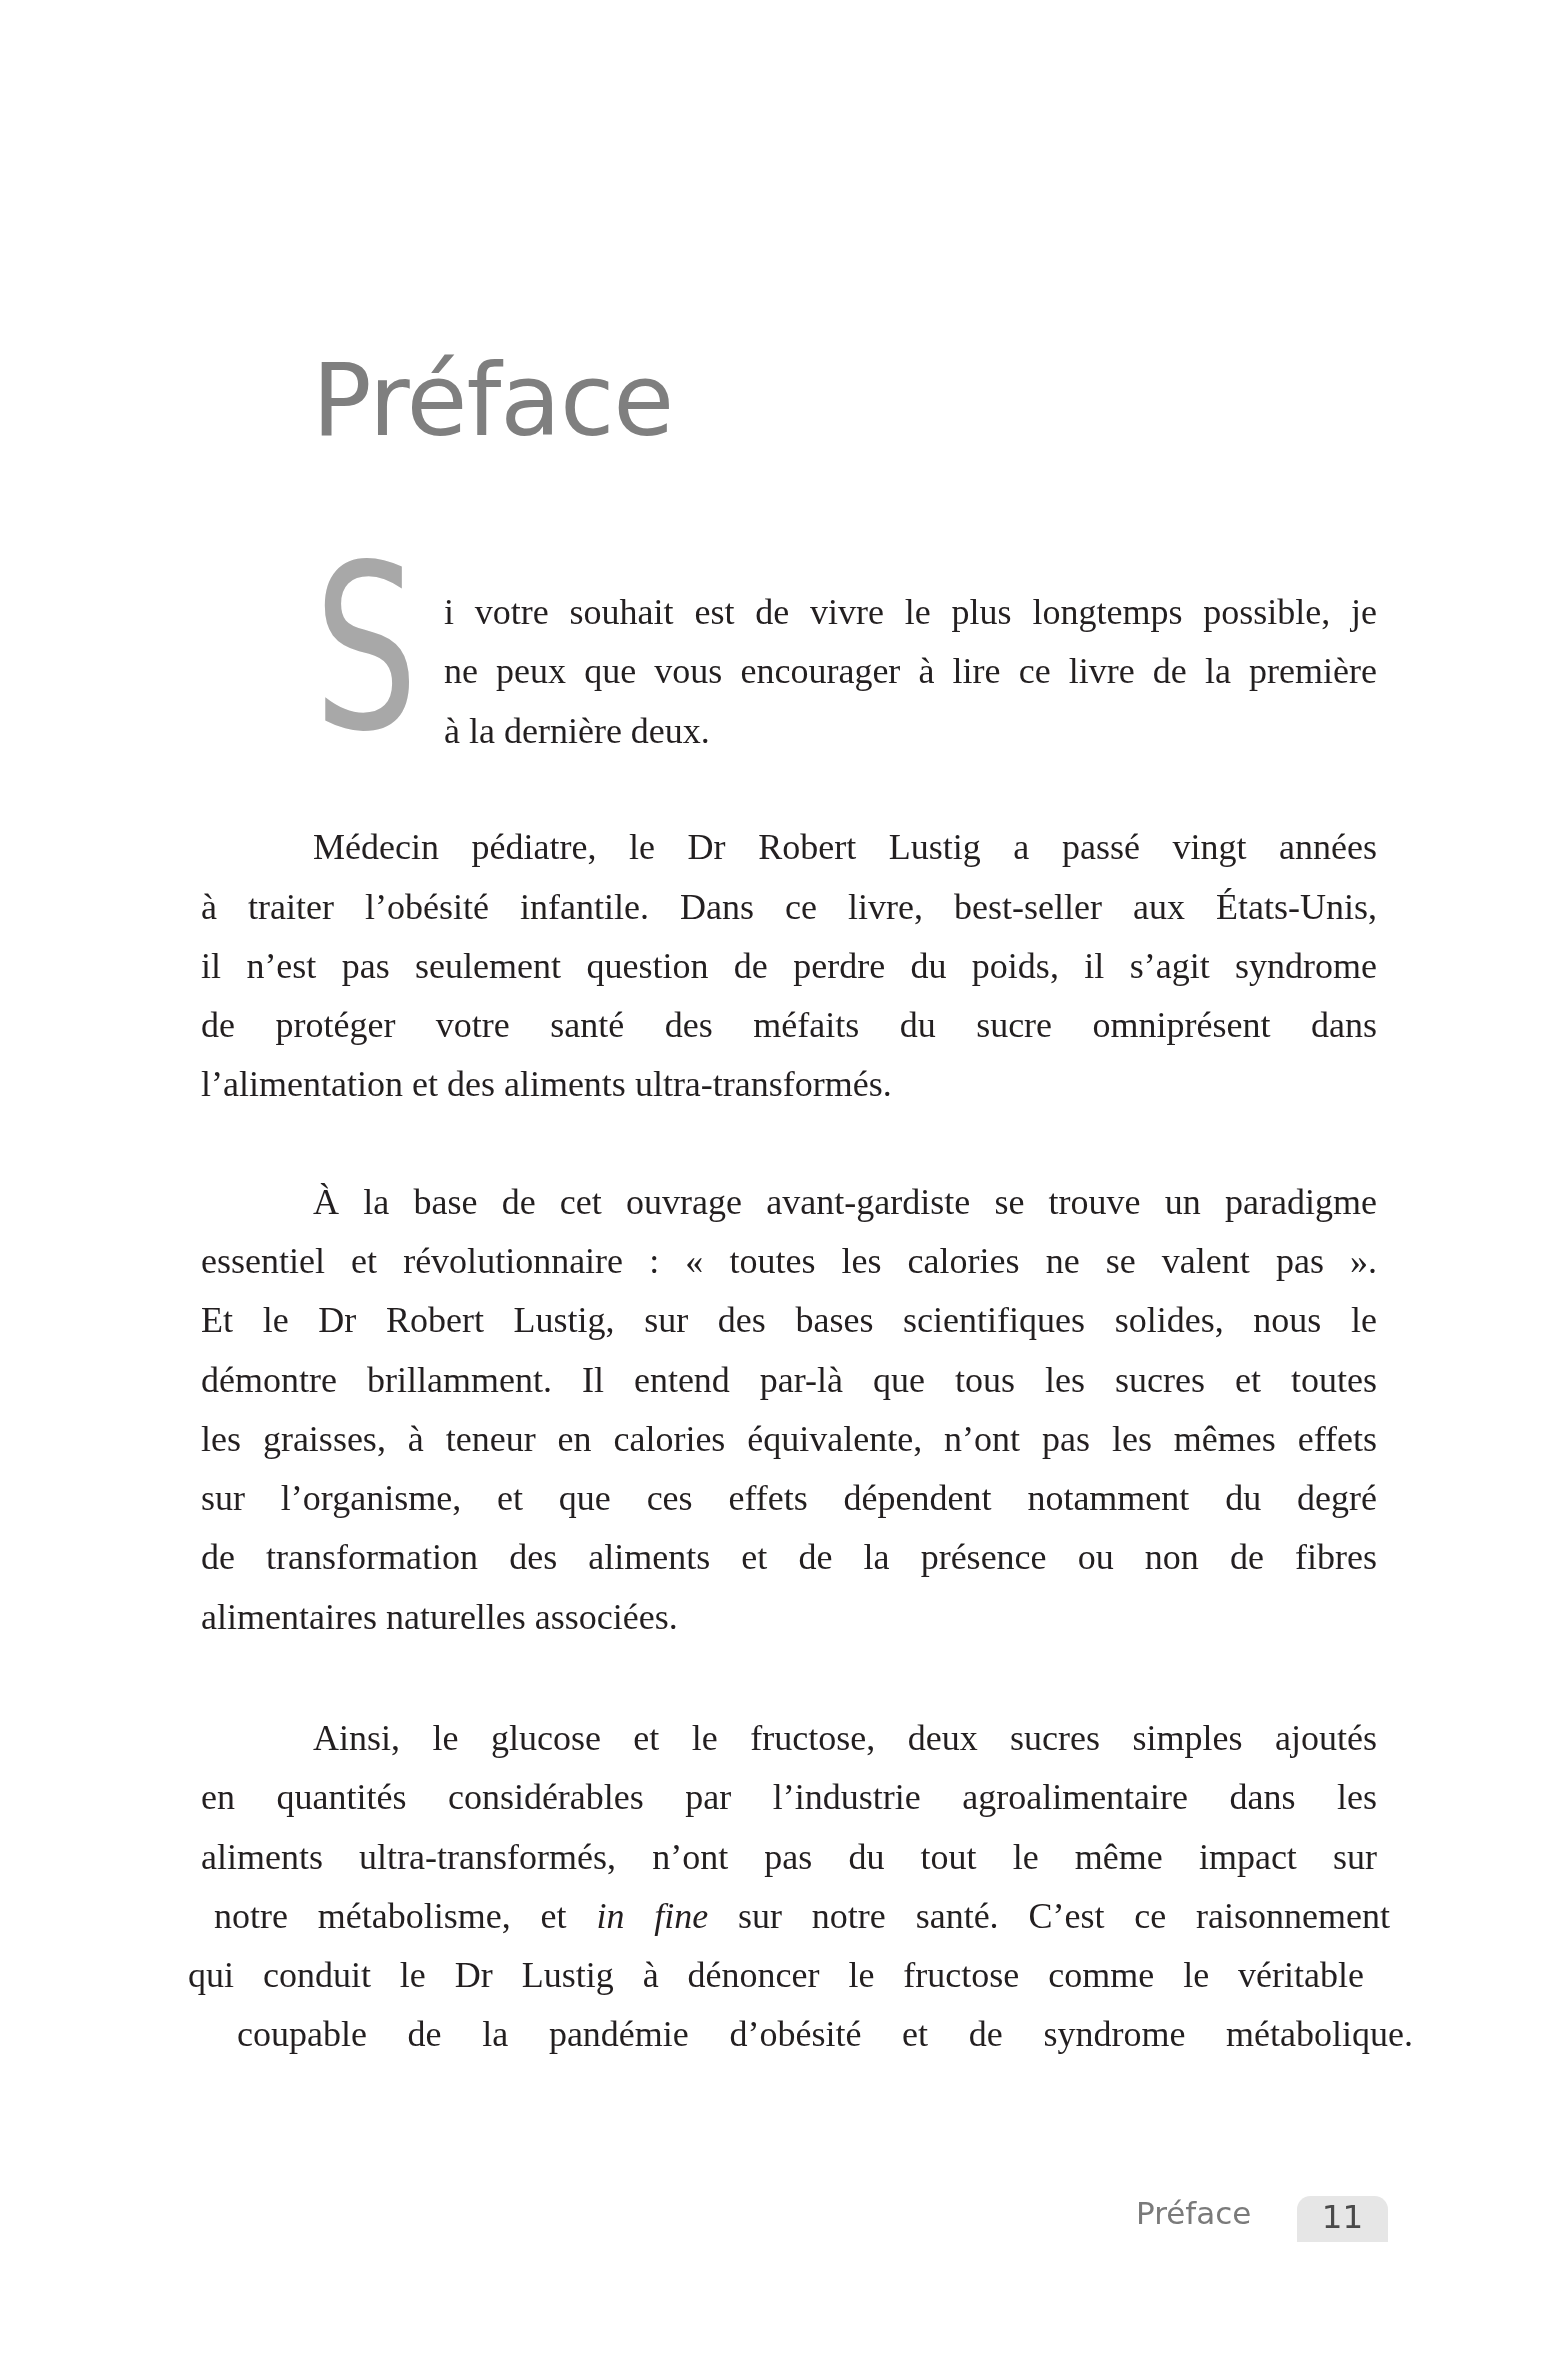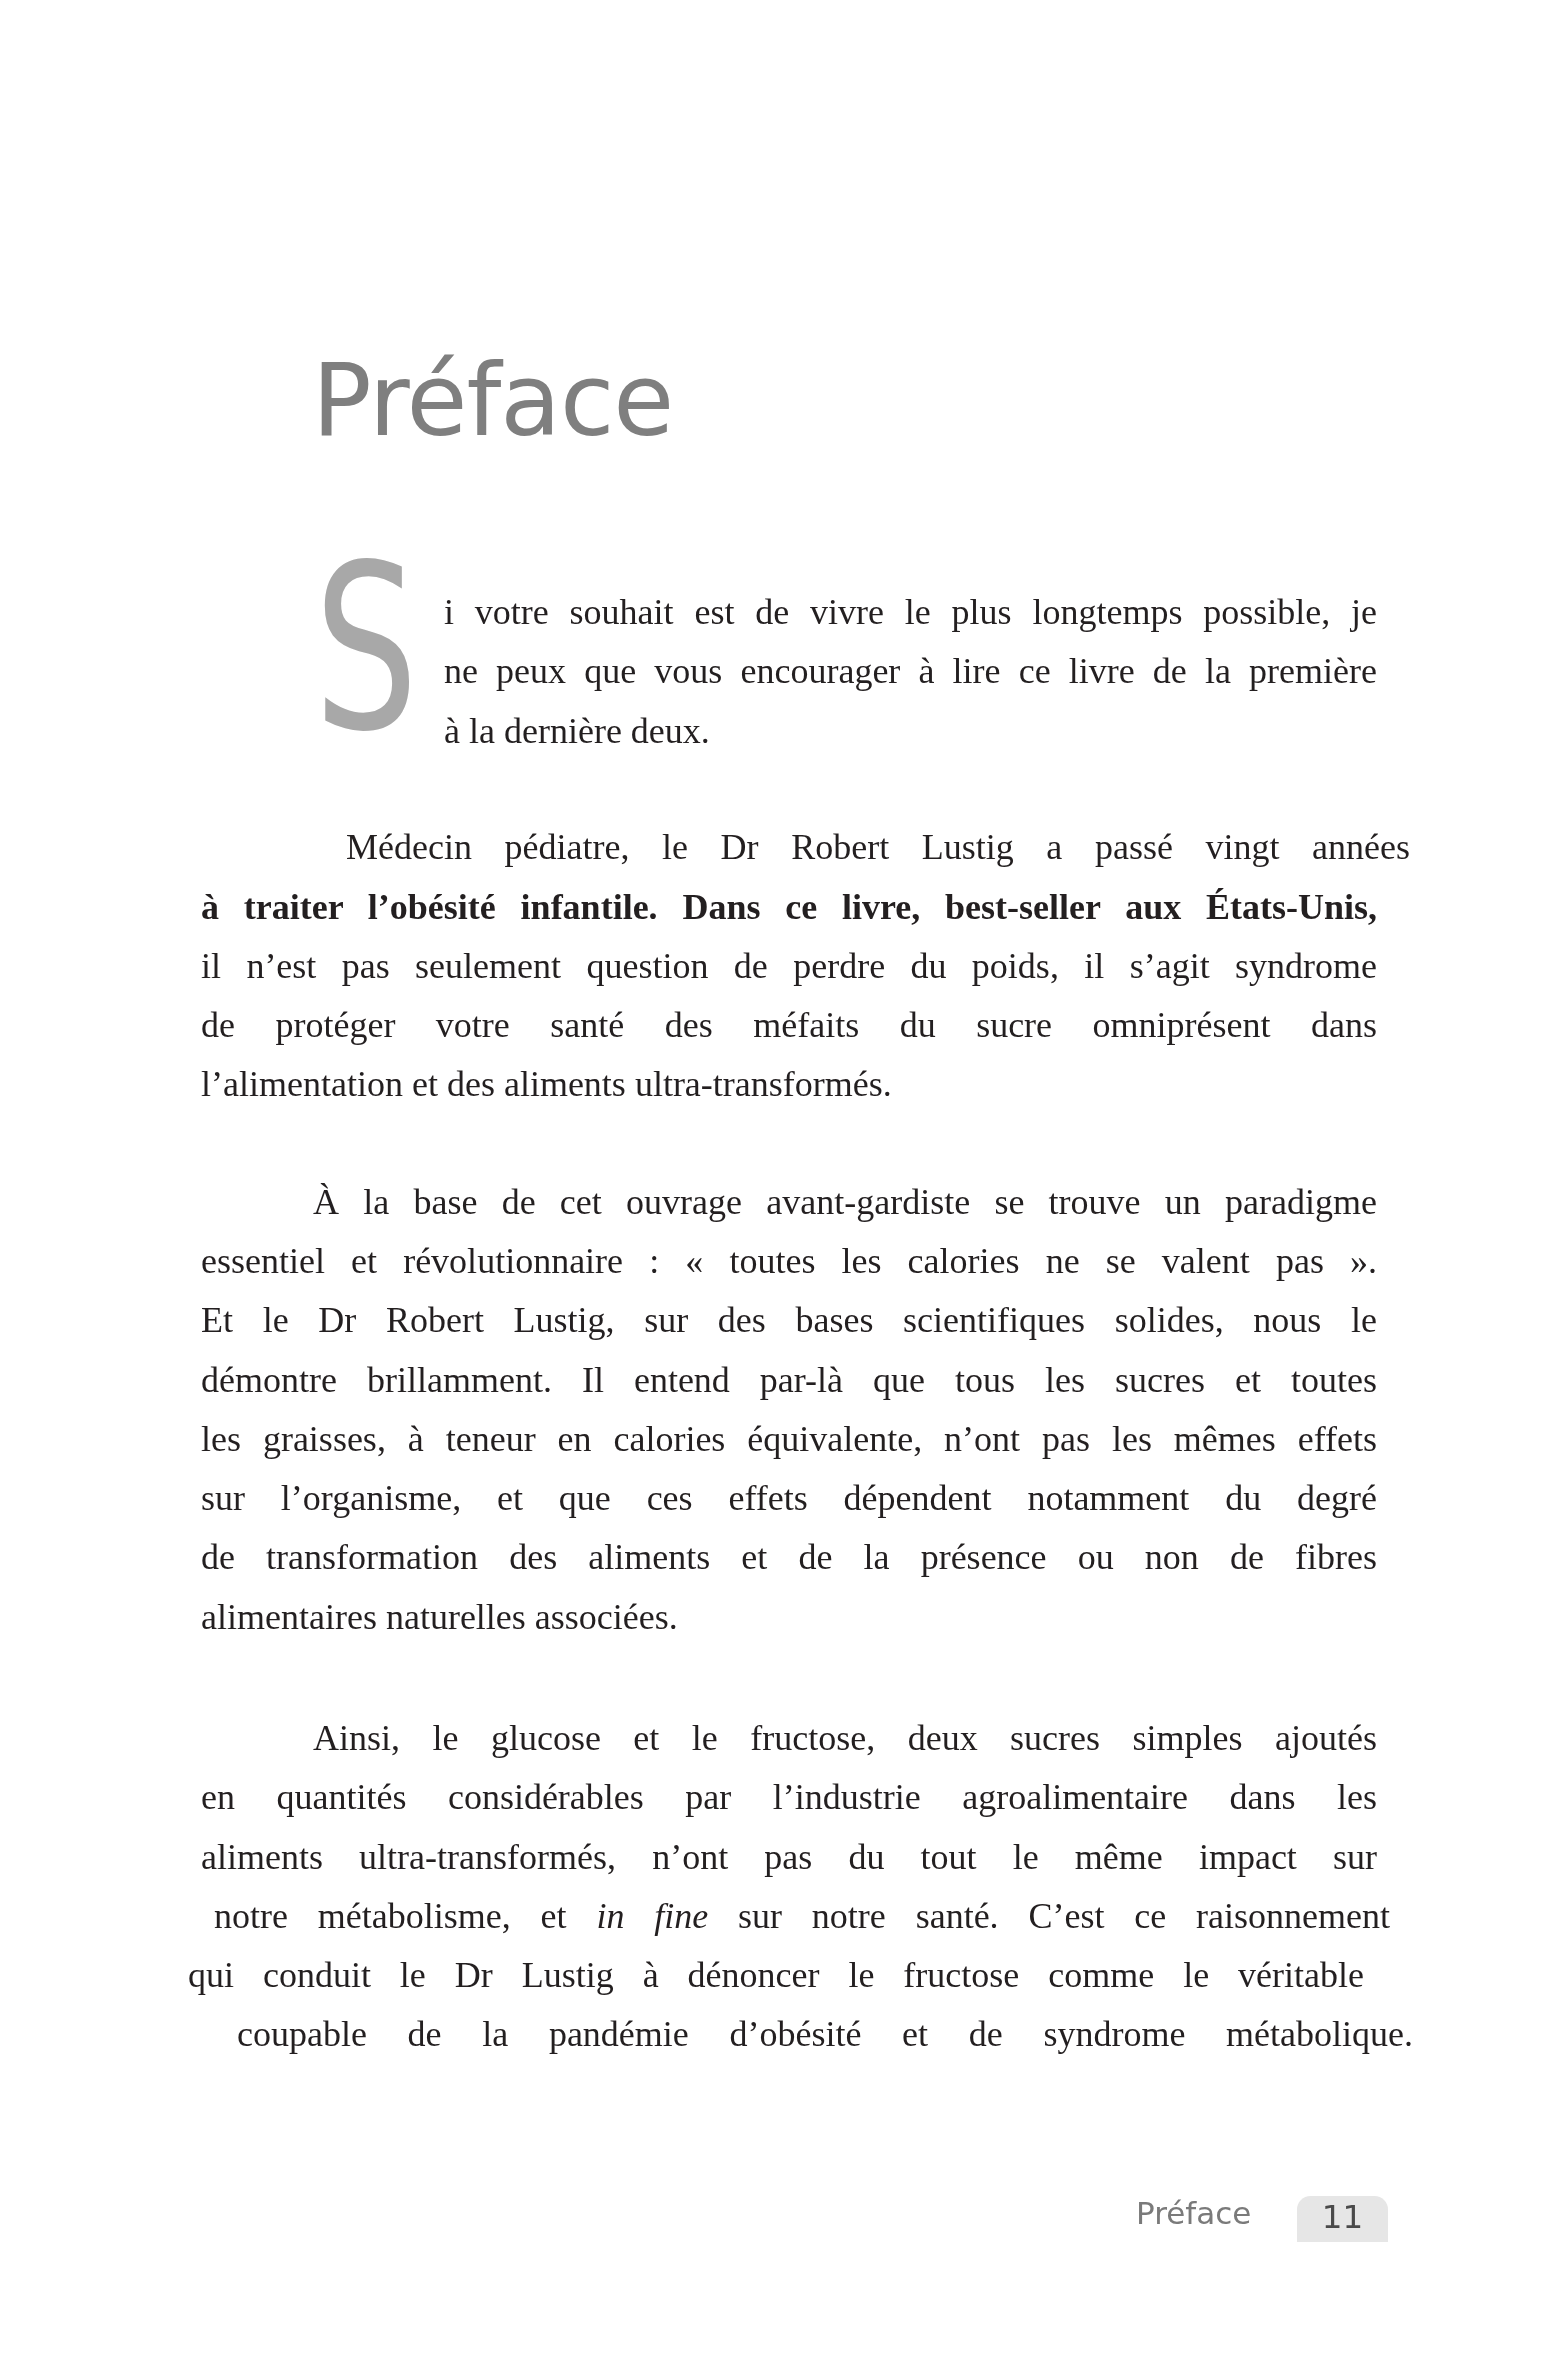--- a/index.html
+++ b/index.html
@@ -47,22 +47,22 @@
 
 <div class="body-text">
 
   <div>
     <div class="line" style="left:444px; width:933px; top:583px;"><span class="inner">i votre souhait est de vivre le plus longtemps possible, je</span></div>
     <div class="line" style="left:444px; width:933px; top:642px;"><span class="inner">ne peux que vous encourager à lire ce livre de la première</span></div>
     <div class="line last" style="left:444px; width:933px; top:702px;"><span class="inner">à la dernière deux.</span></div>
   </div>
 
   <div>
-    <div class="line" style="left:313px; width:1064px; top:818px;margin-left:33px;"><span class="inner">Médecin pédiatre, le Dr Robert Lustig a passé vingt années</span></div>
-    <div class="line" style="left:201px; width:1176px; top:878px;font-weight:bold;"><span class="inner">à traiter l’obésité infantile. Dans ce livre, best-seller aux États-Unis,</span></div>
+    <div class="line" style="left:313px; width:1064px; top:818px;"><span class="inner">Médecin pédiatre, le Dr Robert Lustig a passé vingt années</span></div>
+    <div class="line" style="left:201px; width:1176px; top:878px;"><span class="inner">à traiter l’obésité infantile. Dans ce livre, best-seller aux États-Unis,</span></div>
     <div class="line" style="left:201px; width:1176px; top:937px;"><span class="inner">il n’est pas seulement question de perdre du poids, il s’agit syndrome</span></div>
     <div class="line" style="left:201px; width:1176px; top:996px;"><span class="inner">de protéger votre santé des méfaits du sucre omniprésent dans</span></div>
     <div class="line last" style="left:201px; width:1176px; top:1055px;"><span class="inner">l’alimentation et des aliments ultra-transformés.</span></div>
   </div>
 
   <div>
     <div class="line" style="left:313px; width:1064px; top:1173px;"><span class="inner">À la base de cet ouvrage avant-gardiste se trouve un paradigme</span></div>
     <div class="line" style="left:201px; width:1176px; top:1232px;"><span class="inner">essentiel et révolutionnaire : « toutes les calories ne se valent pas ».</span></div>
     <div class="line" style="left:201px; width:1176px; top:1291px;"><span class="inner">Et le Dr Robert Lustig, sur des bases scientifiques solides, nous le</span></div>
     <div class="line" style="left:201px; width:1176px; top:1351px;"><span class="inner">démontre brillamment. Il entend par-là que tous les sucres et toutes</span></div>

